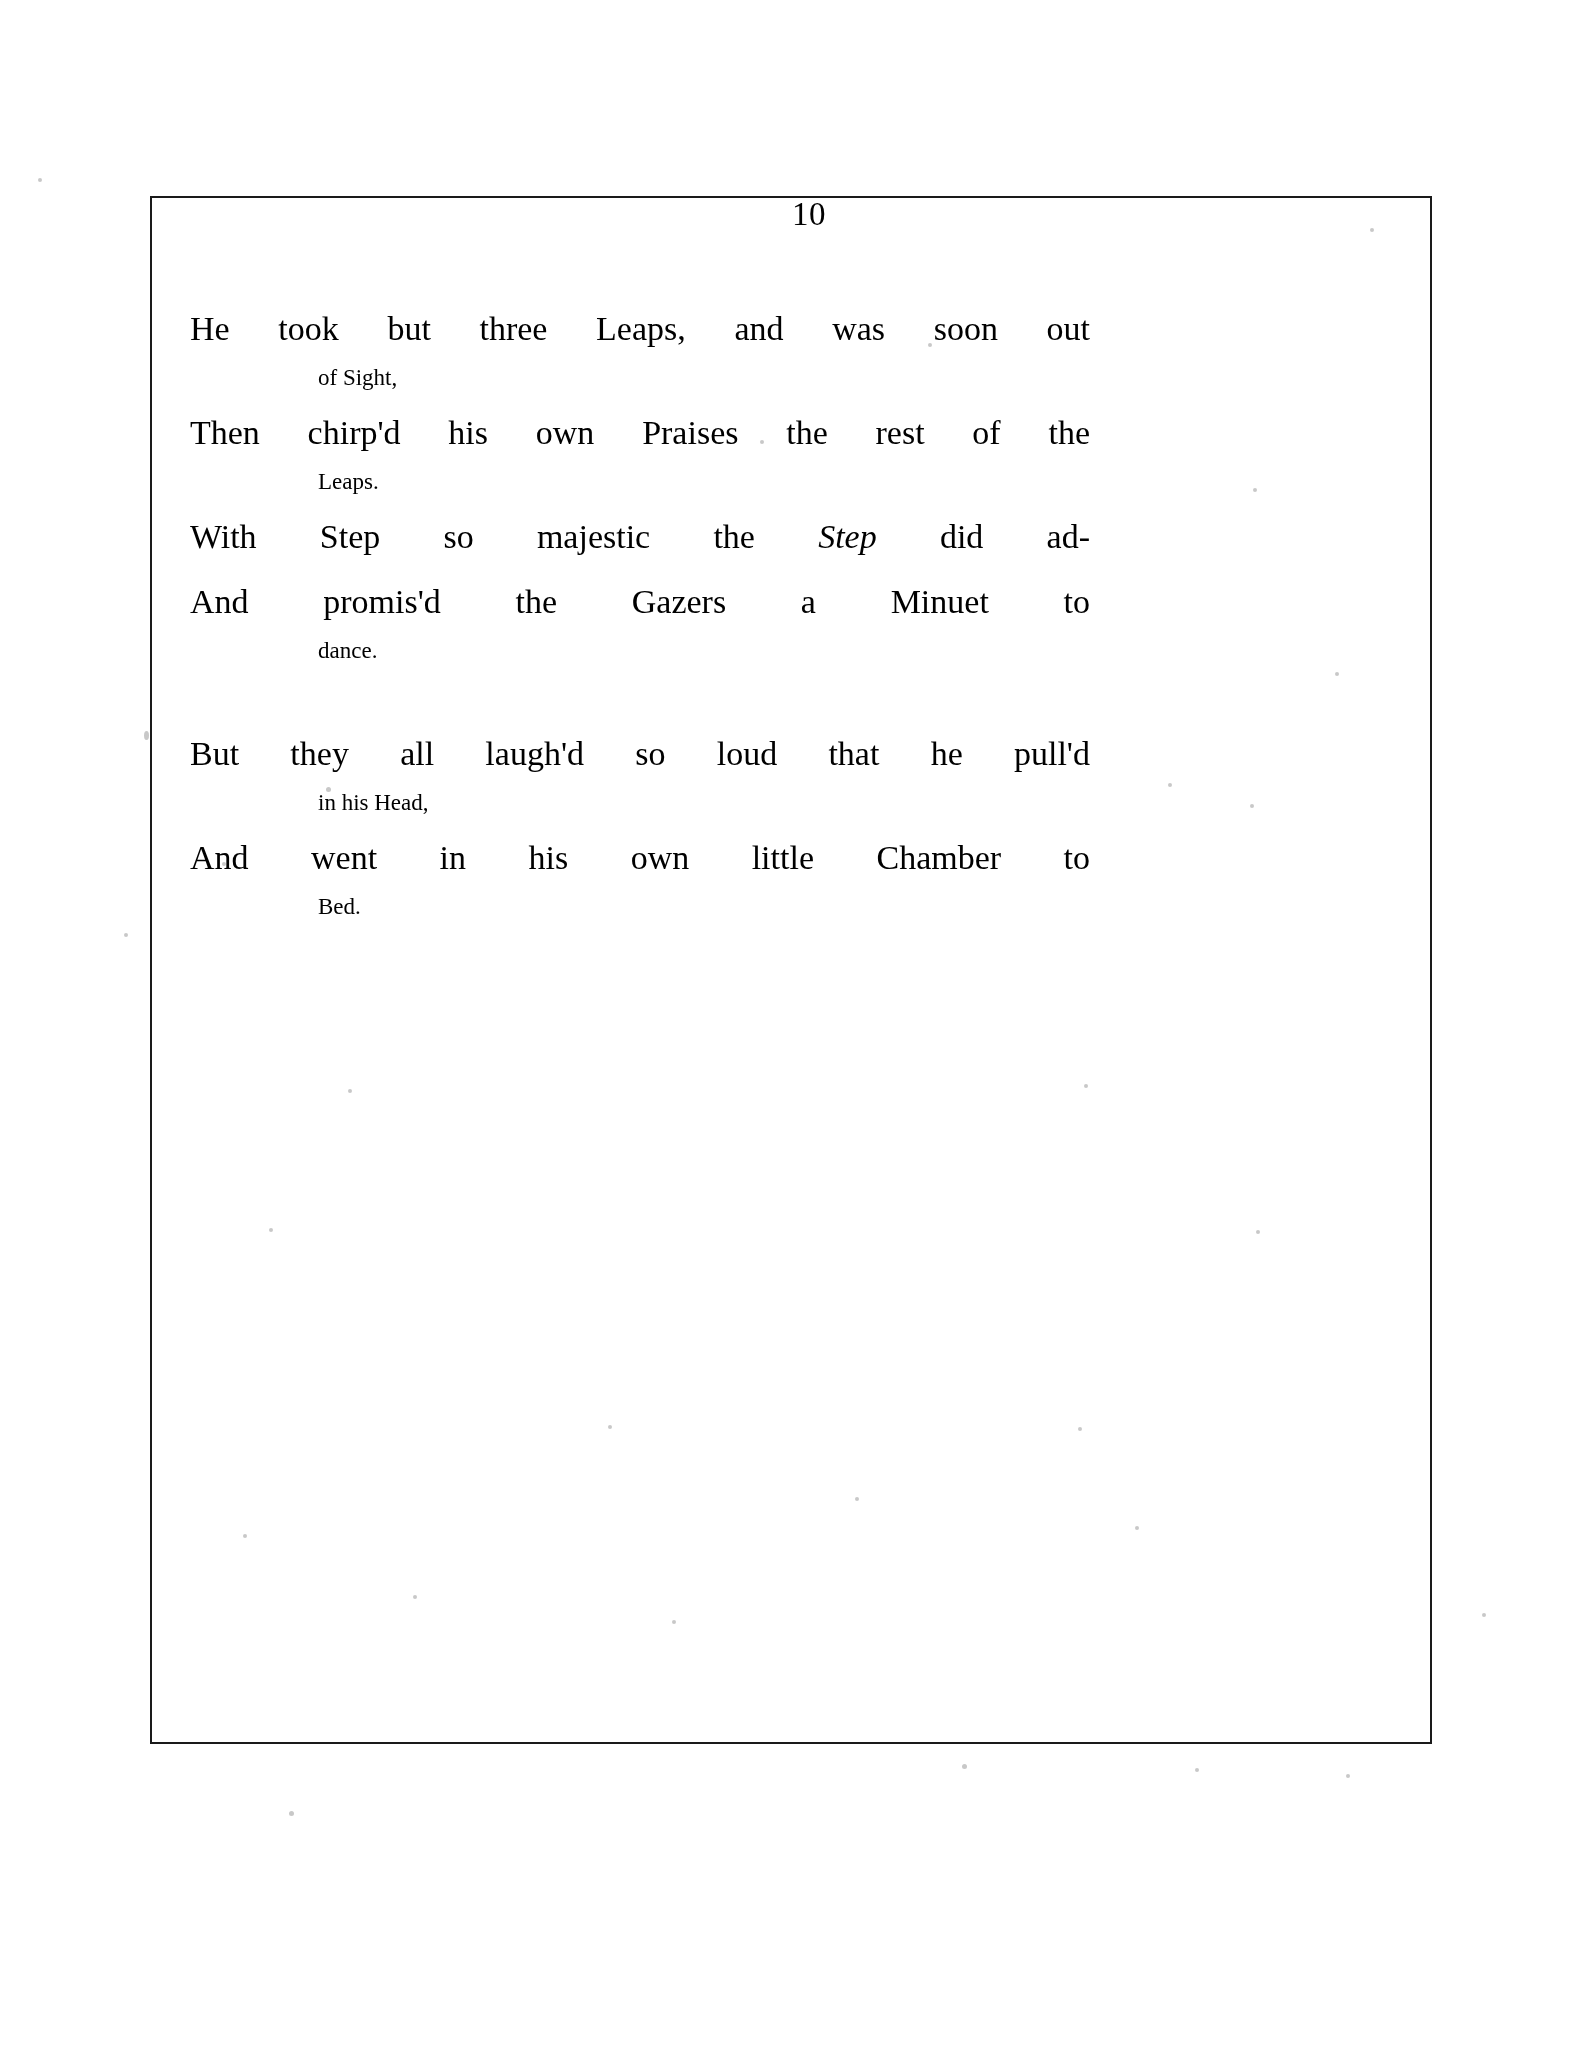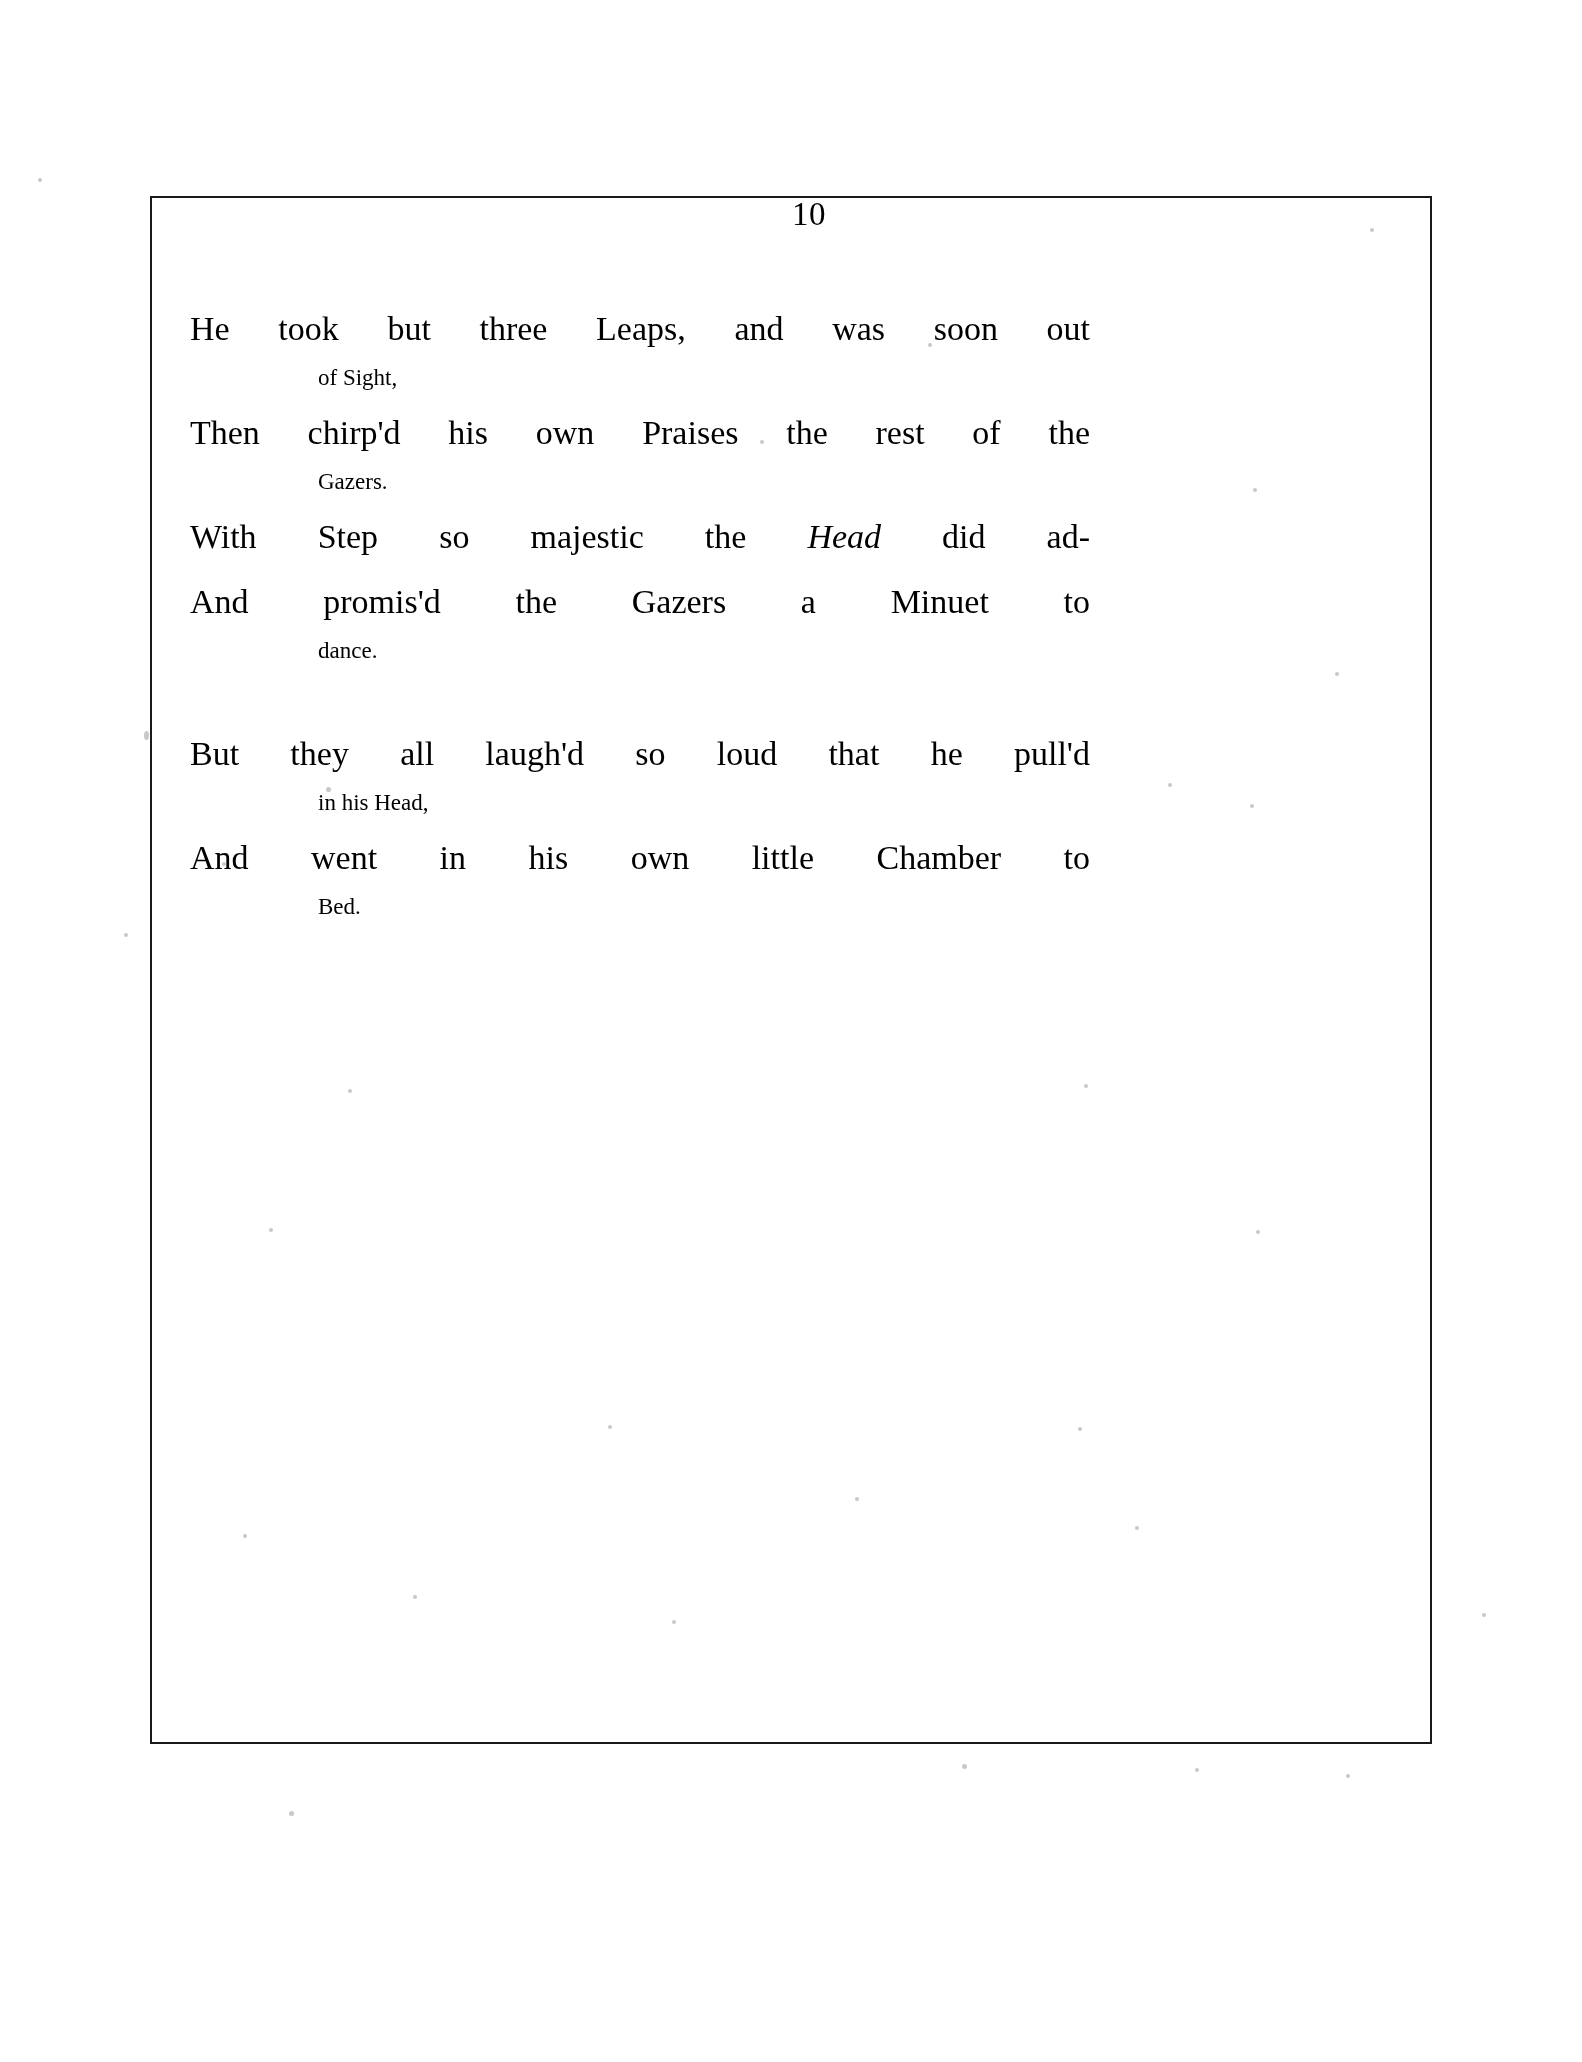--- a/index.html
+++ b/index.html
@@ -96,25 +96,25 @@
 
   <div class="stanza">
 
     <div class="verse">
       <span class="verse-main">He took but three Leaps, and was soon out</span>
       <span class="verse-run">of Sight,</span>
     </div>
 
     <div class="verse">
       <span class="verse-main">Then chirp'd his own Praises the rest of the</span>
-      <span class="verse-run">Gazers.</span>
+      <span class="verse-run">Leaps.</span>
     </div>
 
     <div class="verse">
-      <span class="verse-main"><span>With Step so majestic the </span><span class="ital">Head</span><span> did ad-</span></span>
+      <span class="verse-main"><span>With Step so majestic the </span><span class="ital">Step</span><span> did ad-</span></span>
     </div>
 
     <div class="verse">
       <span class="verse-main">And promis'd the Gazers a Minuet to</span>
       <span class="verse-run">dance.</span>
     </div>
 
   </div>
 
   <div class="stanza">

